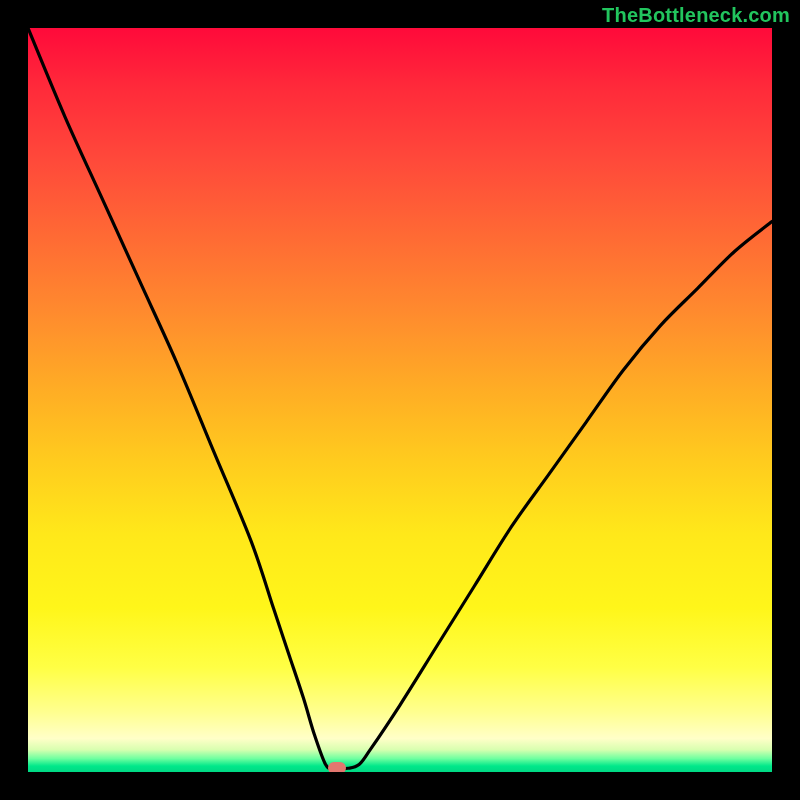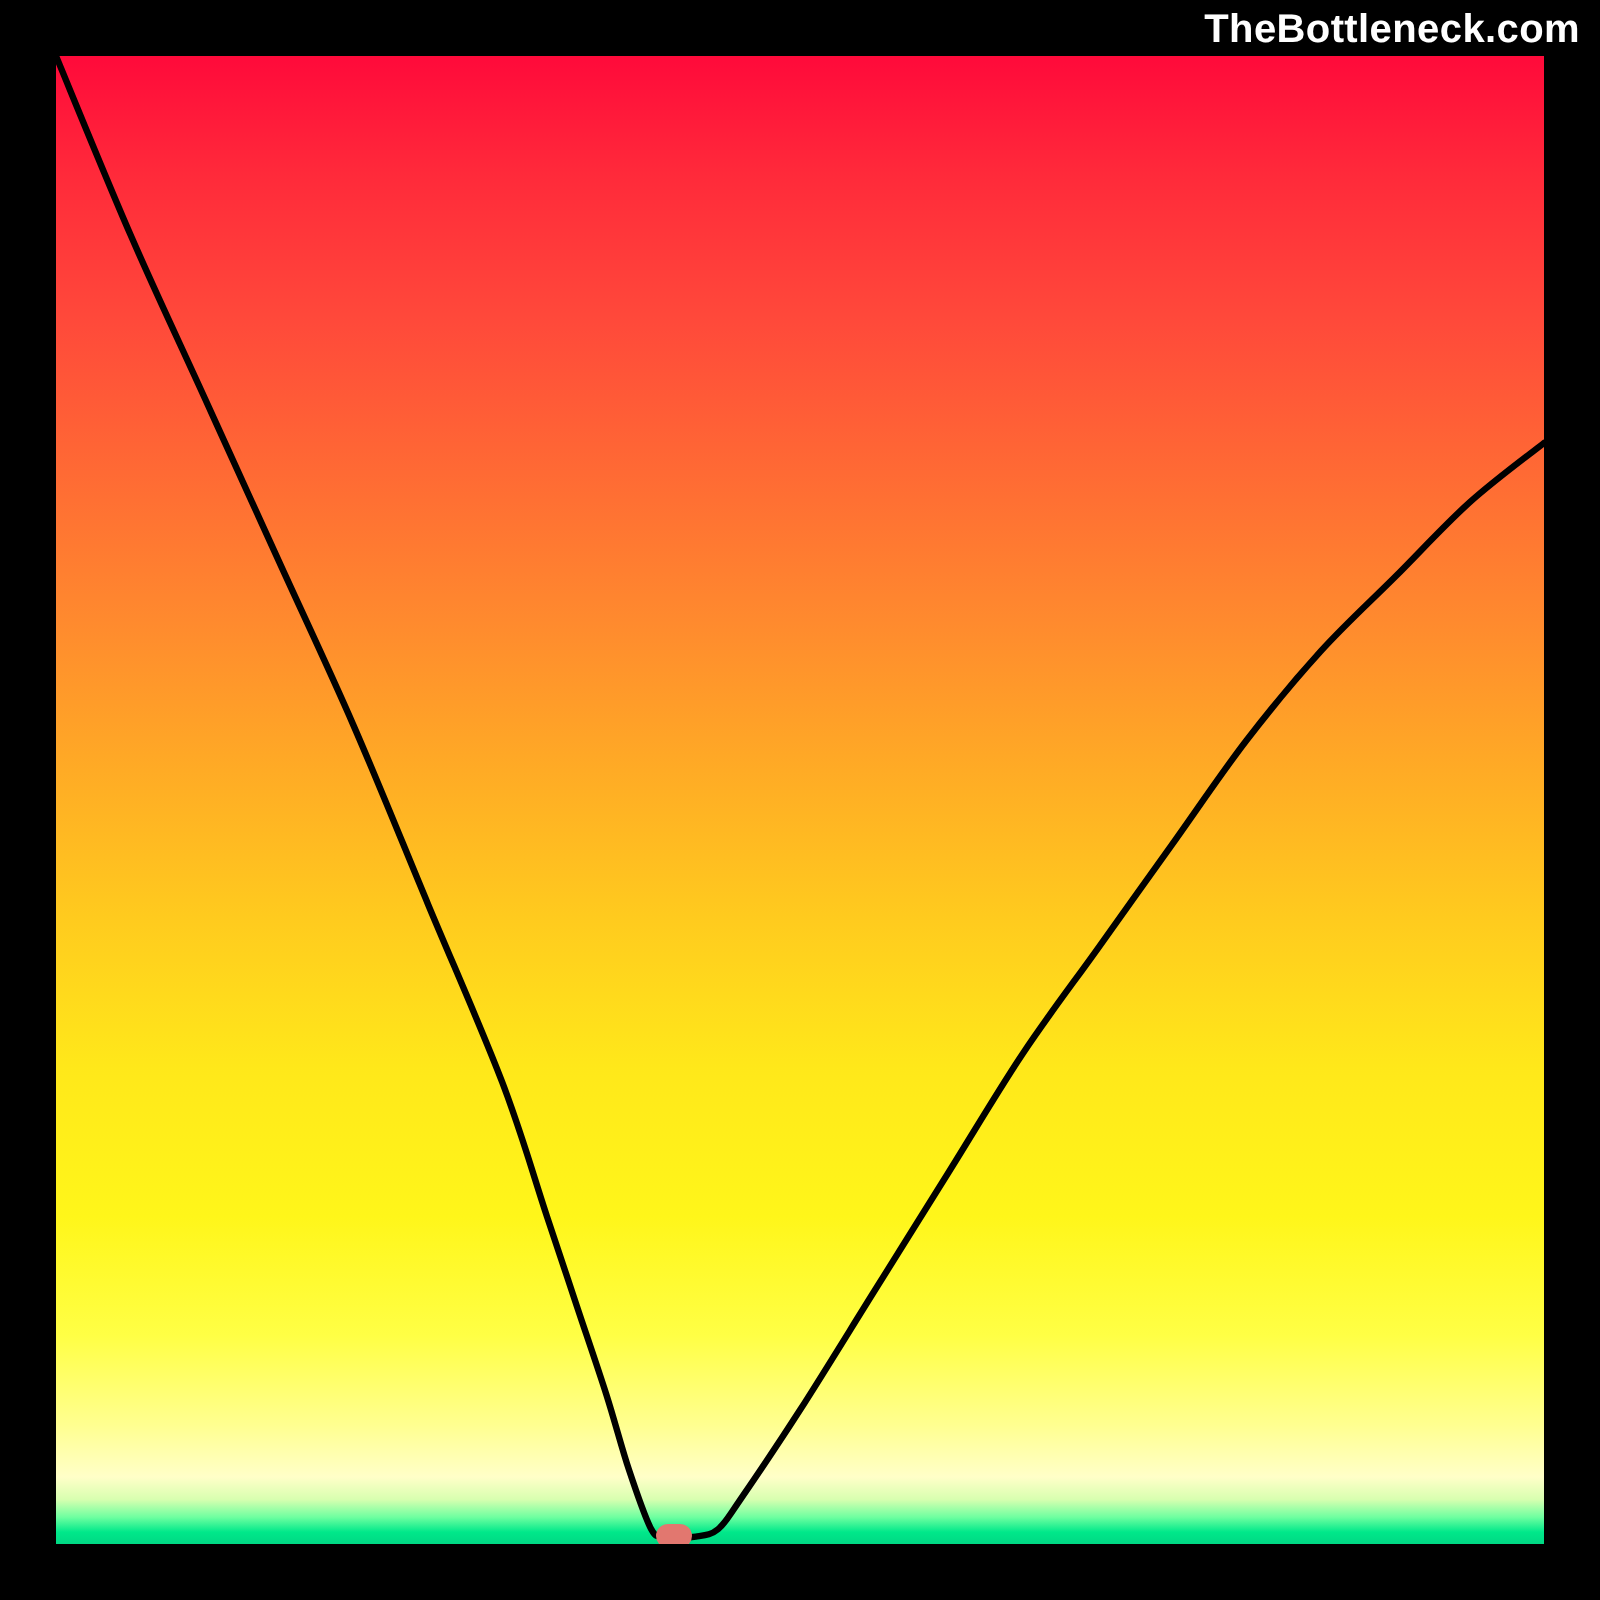--- a/index.html
+++ b/index.html
@@ -59,21 +59,21 @@
     width: 100%;
     height: 100%;
   }
   .watermark {
     position: absolute;
     top: 4px;
     right: 10px;
     font-family: Arial, Helvetica, sans-serif;
     font-size: 20px;
     font-weight: 600;
-    color: #ffffff;
+    color: #22c55e;
     letter-spacing: 0.2px;
   }
   .marker {
     position: absolute;
     width: 18px;
     height: 12px;
     background: #e2776f;
     border-radius: 6px;
     transform: translate(-50%, -50%);
   }

